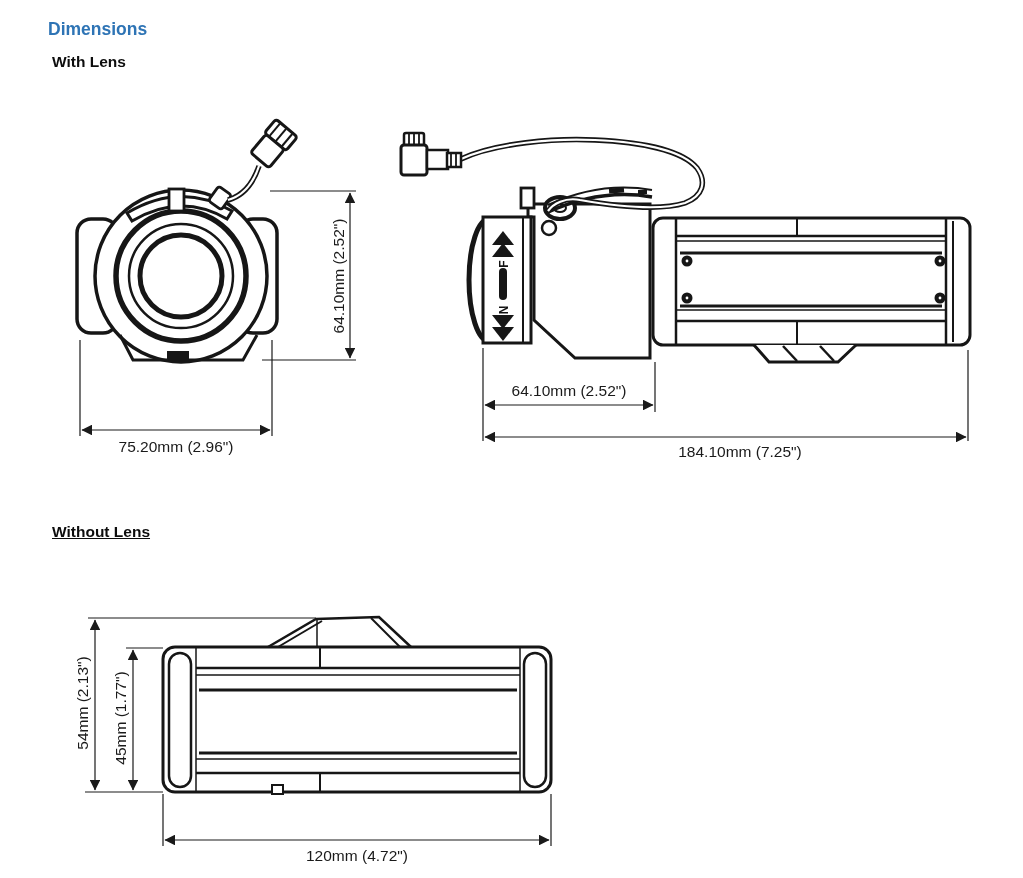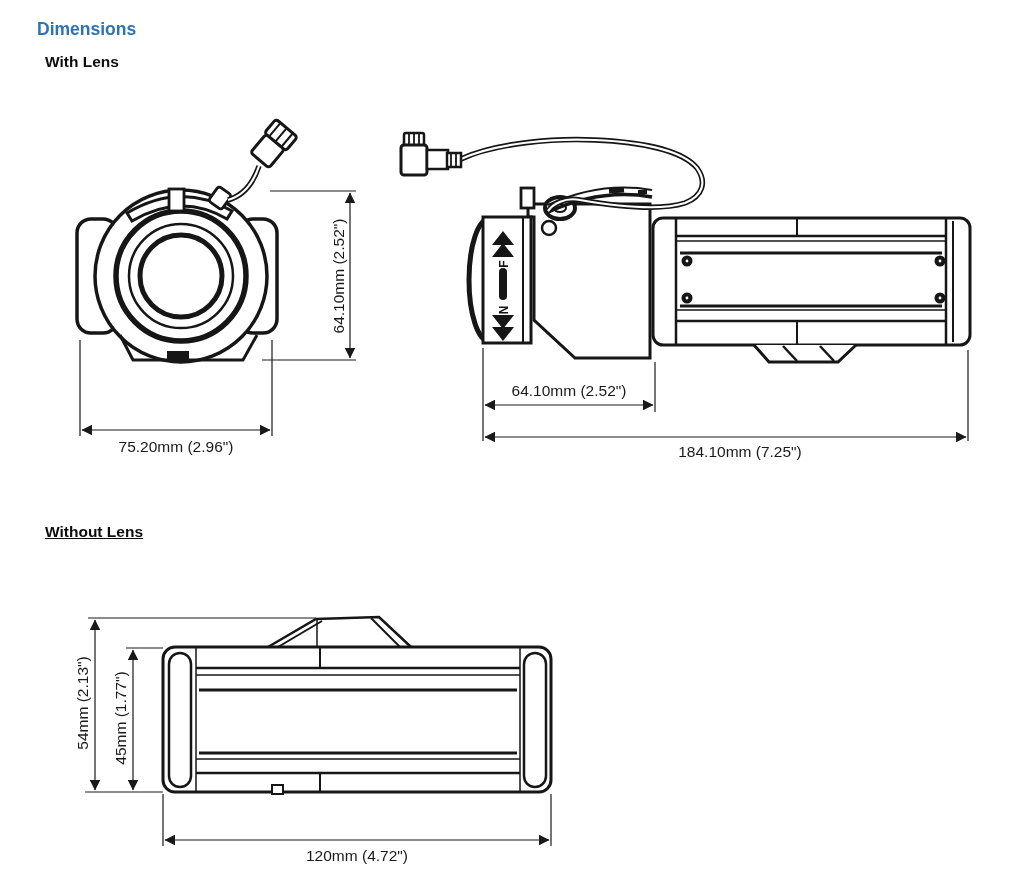--- a/index.html
+++ b/index.html
@@ -5,26 +5,26 @@
   html,body{margin:0;padding:0;background:#ffffff;}
   .page{
     position:relative;
     width:1023px;height:878px;
     background:#ffffff;
     font-family:"Liberation Sans", sans-serif;
     color:#1a1a1a;
     overflow:hidden;
   }
   .main-title{
-    position:absolute;left:37px;top:19px;
+    position:absolute;left:48px;top:19px;
     font-size:17.5px;font-weight:bold;color:#2E74B5;
     margin:0;
   }
   .sub-title{
-    position:absolute;left:45px;
+    position:absolute;left:52px;
     font-size:15.5px;font-weight:bold;color:#0d0d0d;
     margin:0;
   }
   .sub-title.with-lens{top:53px;}
   .sub-title.without-lens{top:523px;text-decoration:underline;}
   svg.drawing-layer{position:absolute;left:0;top:0;}
   svg.drawing-layer .stroke{stroke:#161616;fill:none;}
   svg.drawing-layer .wfill{fill:#ffffff;}
   svg.drawing-layer .bfill{fill:#161616;stroke:none;}
   svg.drawing-layer text{

